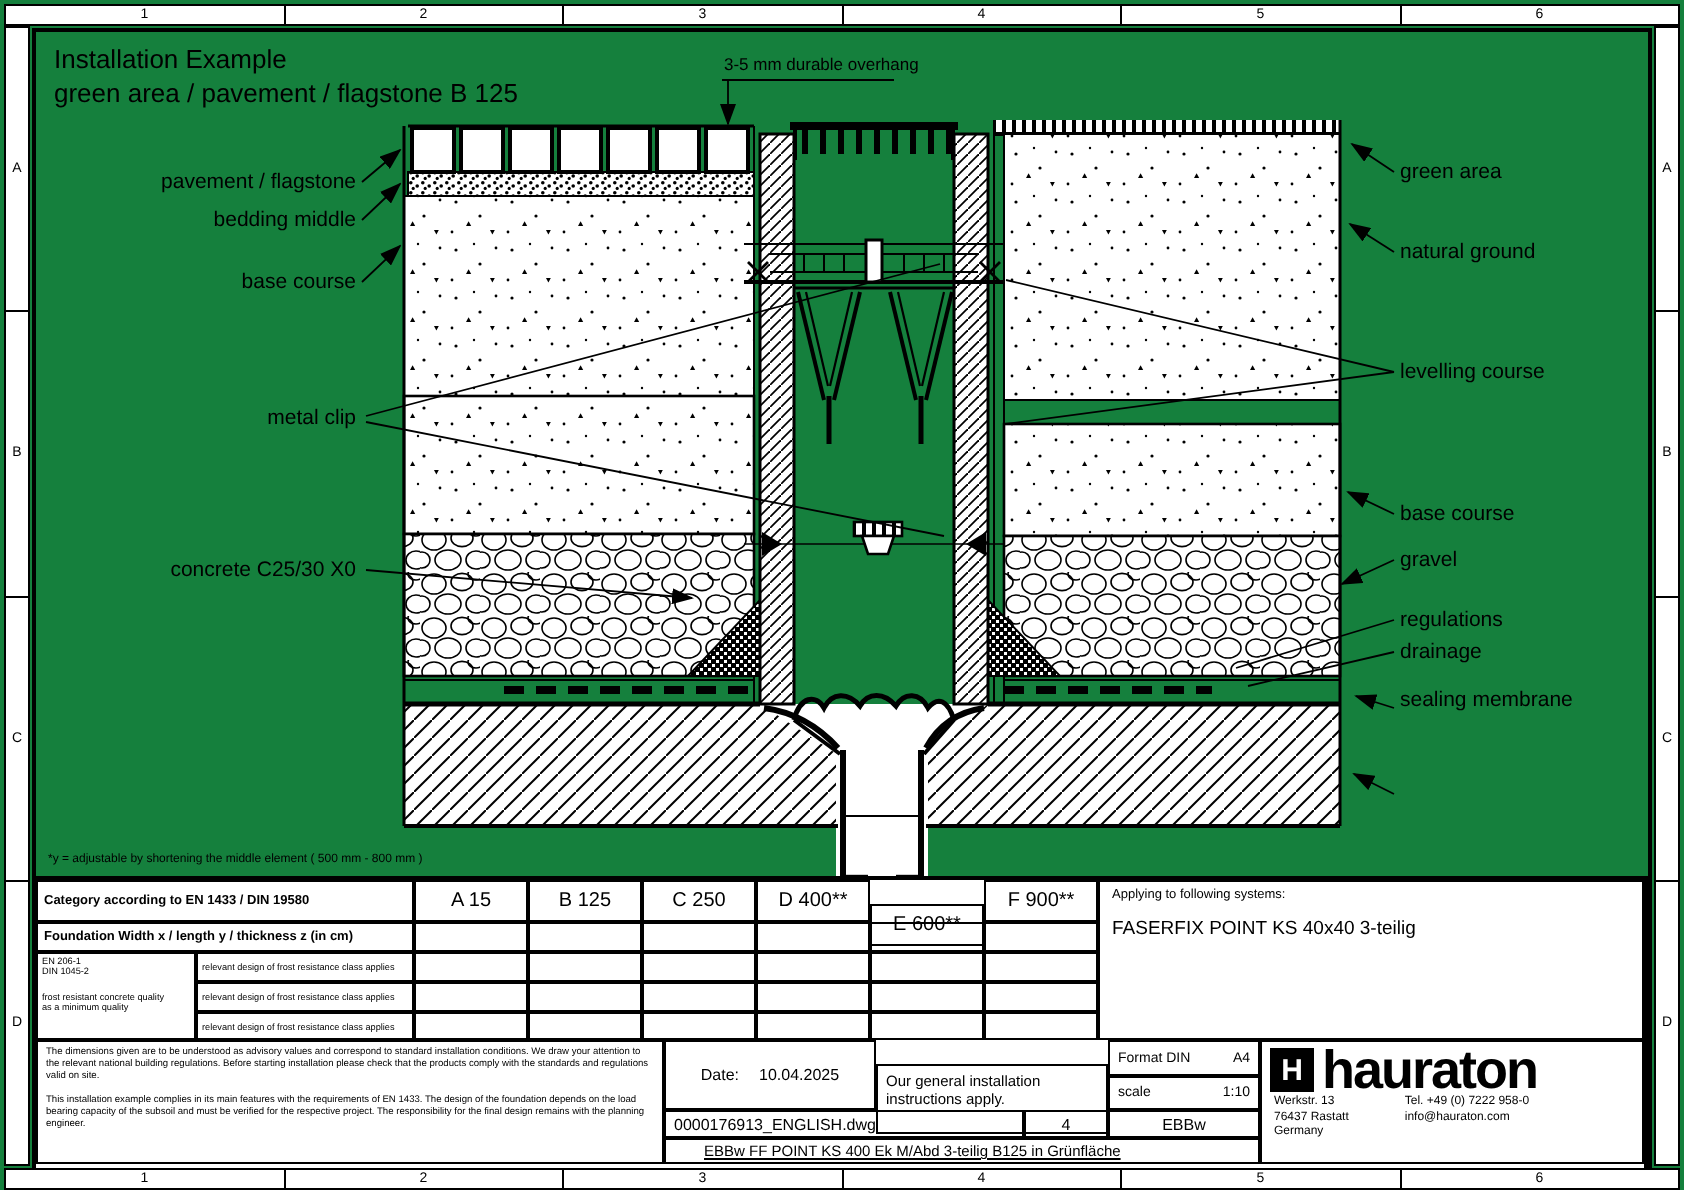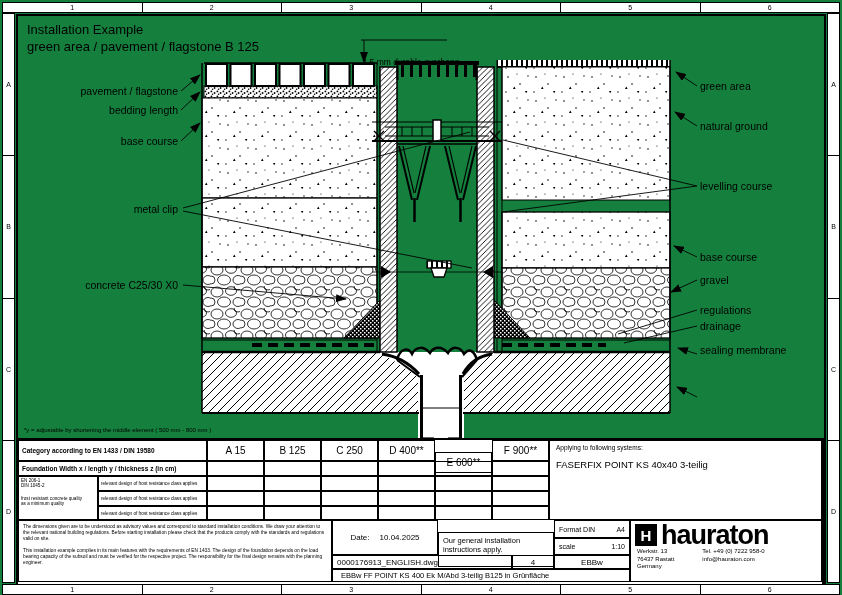--- a/index.html
+++ b/index.html
@@ -10,41 +10,41 @@
   .ruler-h{left:2px;width:838px;height:11px;display:flex;border:1px solid #000;background:#fff;}
   .ruler-h .rcell{flex:1;border-right:1px solid #000;font-size:7px;display:flex;align-items:center;justify-content:center;}
   .ruler-h .rcell:last-child{border-right:none;}
   .ruler-v{top:13px;width:13px;height:570px;display:flex;flex-direction:column;border:1px solid #000;background:#fff;}
   .ruler-v .rcell{flex:1;border-bottom:1px solid #000;font-size:7px;display:flex;align-items:center;justify-content:center;}
   .ruler-v .rcell:last-child{border-bottom:none;}
   
   .frame{left:16px;top:14px;width:810px;height:570px;border:2px solid #000;}
   .title1{left:27px;top:22px;font-size:13px;}
   .title2{left:27px;top:39px;font-size:13px;}
-  .note-top{left:362px;top:27px;font-size:8.5px;margin-top:30px;}
+  .note-top{left:362px;top:27px;font-size:8.5px;}
   .lab{font-size:10.5px;white-space:nowrap;}
   .lab-r{left:700px;}
   .lab-l{width:160px;text-align:right;left:18px;}
   .lab-wrap{font-size:10.5px;left:700px;width:112px;white-space:normal;line-height:13px;}
   .footnote{left:24px;top:427px;font-size:6px;}
   
   .tbl{left:16px;top:438px;width:808px;height:146px;border:2px solid #000;border-bottom:none;background:#fff;}
   .c{position:absolute;box-sizing:border-box;border:1px solid #000;}
   .small{font-size:6.5px;font-weight:bold;display:flex;align-items:center;padding-left:3px;}
   .clshead{font-size:10px;display:flex;align-items:center;justify-content:center;}
   .tiny{font-size:4.6px;line-height:5.4px;padding:1px 2px;}
   .rowtxt{font-size:4.6px;display:flex;align-items:center;padding-left:2px;}
   .fine{font-size:4.8px;line-height:6px;padding:3px 4px;}
   .fine p{margin:0 0 6px 0;}
   .datecell{font-size:8px;display:flex;align-items:center;justify-content:center;gap:10px;}
   .instr{font-size:7.5px;padding:3px 4px;line-height:9px;}
   .fmt{font-size:7px;display:flex;align-items:center;justify-content:space-between;padding:0 4px;}
   .filecell{font-size:8px;display:flex;align-items:center;padding-left:4px;}
   .cent{justify-content:center;padding-left:0;}
-  .desc{font-size:7.5px;display:flex;align-items:center;padding-left:8px;}
+  .desc{font-size:7.5px;display:flex;align-items:center;padding-left:19px;text-decoration:underline;}
   .applying{padding:3px 6px;}
   .app-lab{font-size:6.5px;}
   .app-sys{font-size:9.5px;margin-top:8px;}
   
   .logo-row{display:flex;align-items:center;gap:4px;margin:3px 0 2px 4px;}
   .logo-mark{width:22px;height:22px;background:#000;color:#fff;display:flex;align-items:center;justify-content:center;
              font-weight:bold;font-size:15px;}
   .logo-word{font-weight:bold;font-size:27px;letter-spacing:-1px;line-height:22px;}
   .addr{font-size:6px;line-height:7.5px;margin-left:6px;display:flex;gap:28px;}
 </style>
@@ -277,21 +277,21 @@
       <line x1="361" y1="40" x2="447" y2="40"></line>
       <line x1="364" y1="40" x2="364" y2="62" marker-end="url(#arr)"></line>
     </g>
   </svg>
 
   <div class="abs title1">Installation Example</div>
   <div class="abs title2">green area / pavement / flagstone B 125</div>
   <div class="abs note-top">3-5 mm durable overhang</div>
 
   <div class="abs lab lab-l" style="top:85px;">pavement / flagstone</div>
-  <div class="abs lab lab-l" style="top:104px;">bedding length</div>
+  <div class="abs lab lab-l" style="top:104px;">bedding middle</div>
   <div class="abs lab lab-l" style="top:135px;">base course</div>
   <div class="abs lab lab-l" style="top:203px;">metal clip</div>
   <div class="abs lab lab-l" style="top:279px;">concrete C25/30 X0</div>
 
   <div class="abs lab lab-r" style="top:80px;">green area</div>
   <div class="abs lab lab-r" style="top:120px;">natural ground</div>
   <div class="abs lab lab-r" style="top:180px;">levelling course</div>
   <div class="abs lab lab-r" style="top:251px;">base course</div>
   <div class="abs lab lab-r" style="top:274px;">gravel</div>
   <div class="abs lab lab-r" style="top:304px;">regulations</div>

